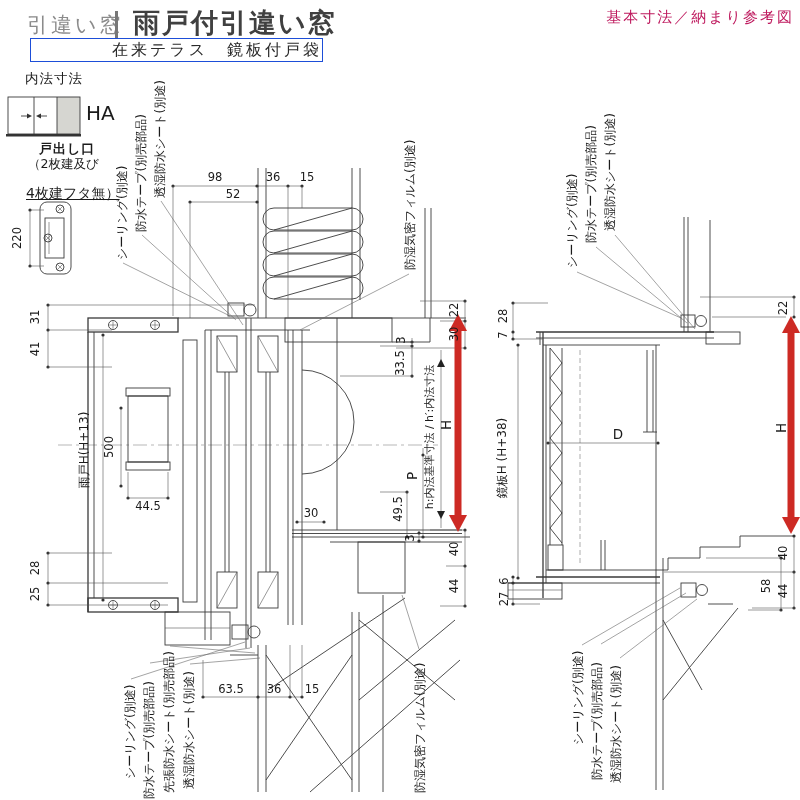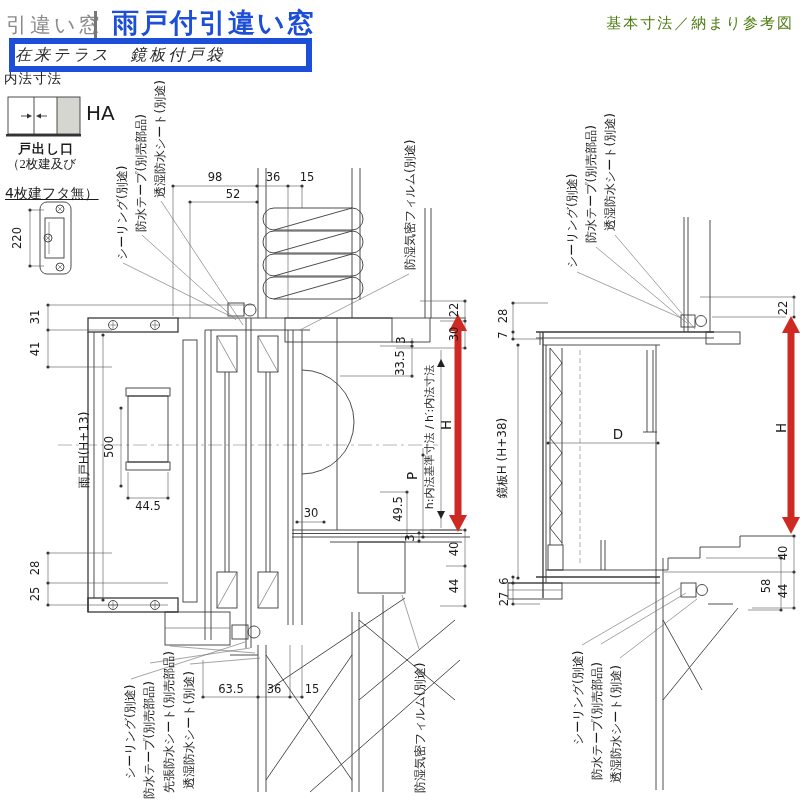--- a/index.html
+++ b/index.html
@@ -1,25 +1,25 @@
 <!DOCTYPE html>
 <html><head>
 <meta charset="utf-8">
 <style>
   html,body{margin:0;padding:0;background:#fff;}
   body{width:800px;height:800px;position:relative;font-family:"DejaVu Sans","Liberation Sans",sans-serif;color:#1b1b1b;overflow:hidden;}
-  .abs{position:absolute;white-space:nowrap;}
+  .abs{position:absolute;white-space:nowrap;margin-left:21px;}
   #hdr-category{left:6px;top:11px;font-size:21px;color:#8b8b8b;letter-spacing:3px;}
   #hdr-divider{left:94px;top:11px;width:3px;height:28px;background:#777;}
-  #hdr-title{left:112px;top:5px;font-size:27px;font-weight:bold;color:#1d4ed8;letter-spacing:2px;}
-  #hdr-note{right:6px;top:14px;font-size:15px;letter-spacing:2px;color:#4d7c0f;}
-  #subtitle-box{left:9px;top:38px;width:291px;height:22px;border:6px solid #1d4ed8;display:flex;align-items:center;justify-content:flex-start;font-size:16px;letter-spacing:3px;color:#2a2a2a;font-style:italic;}
+  #hdr-title{left:112px;top:5px;font-size:27px;font-weight:bold;color:#404040;letter-spacing:2px;}
+  #hdr-note{right:6px;top:8px;font-size:15px;letter-spacing:2px;color:#be185d;}
+  #subtitle-box{left:9px;top:38px;width:291px;height:22px;border:1px solid #1d4ed8;display:flex;align-items:center;justify-content:flex-end;font-size:16px;letter-spacing:3px;color:#2a2a2a;}
   #section-label{left:4px;top:70px;font-size:13.5px;letter-spacing:1px;}
   #cap1{left:18px;top:140px;font-size:13px;letter-spacing:1px;font-weight:bold;}
-  #cap2{left:7px;top:156px;font-size:12.5px;font-family:Liberation Serif, serif;}
+  #cap2{left:7px;top:156px;font-size:12.5px;}
   #cap3{left:5px;top:185px;font-size:14px;text-decoration:underline;}
   svg{position:absolute;left:0;top:0;}
   svg text{font-family:"DejaVu Sans","Liberation Sans",sans-serif;fill:#1b1b1b;}
   .dim{font-size:11.5px;}
   .note{font-size:12px;}
   .big{font-size:13.5px;}
   .thin{stroke:#555;stroke-width:0.6;fill:none;}
   .art{stroke:#3a3a3a;stroke-width:0.9;fill:none;}
   .art2{stroke:#3a3a3a;stroke-width:1.3;fill:none;}
   .lead{stroke:#666;stroke-width:0.6;fill:none;}

